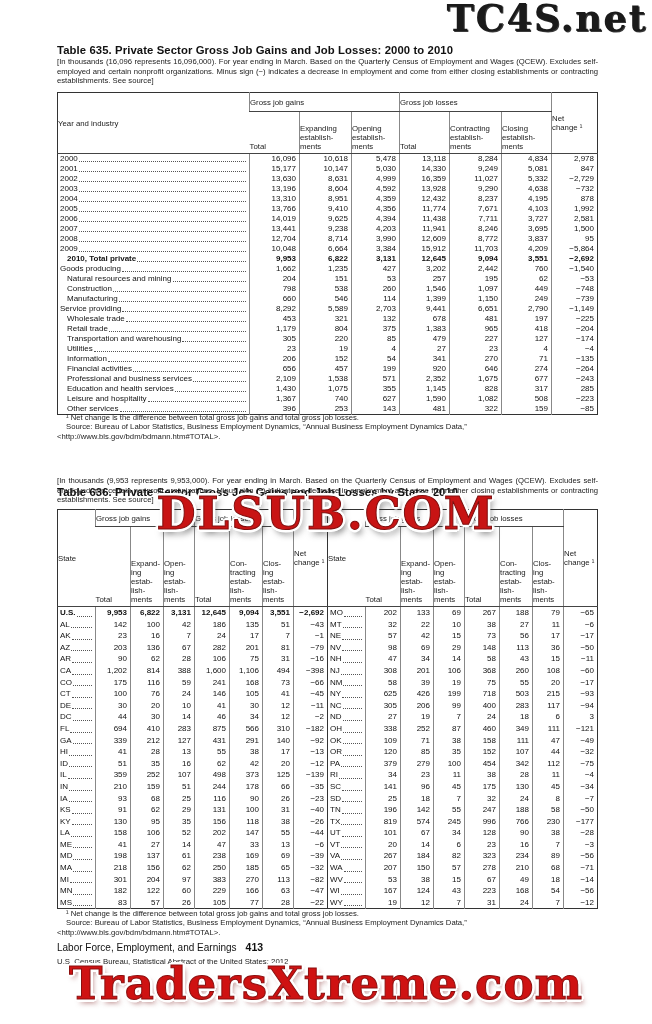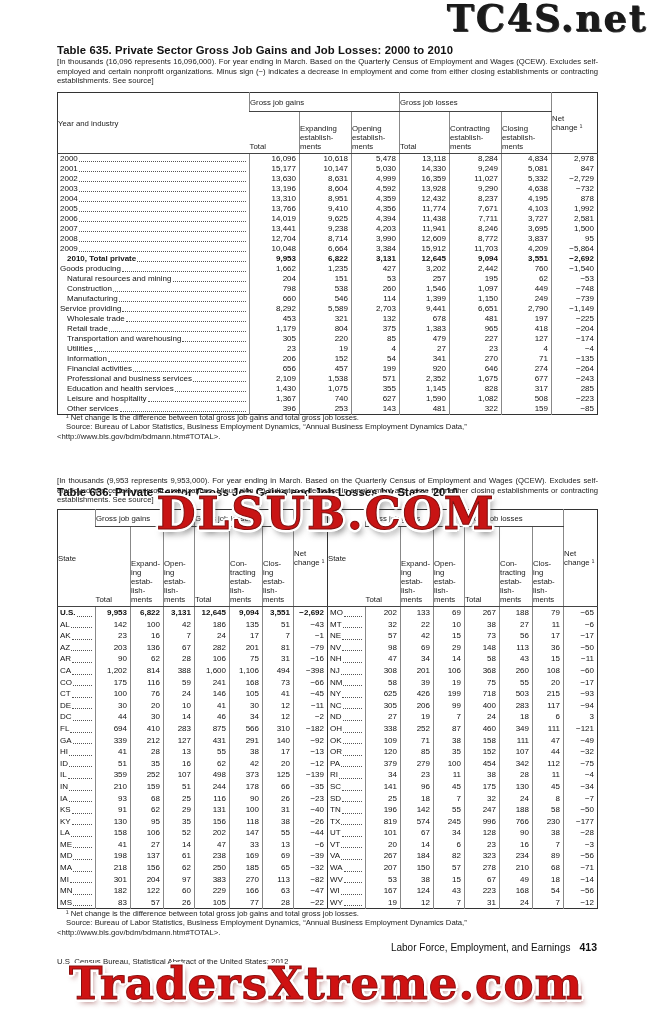--- a/index.html
+++ b/index.html
@@ -28,21 +28,21 @@
   .stub{padding:0 1px 0 2px;}
   .lw{display:flex;}
   .lw .lbl{white-space:nowrap;}
   .leader{flex:1 1 auto;border-bottom:1px dotted #555;margin:0 2px 2px 1px;min-width:2px;}
   tr.bold td{font-weight:bold;}
   .ind1 .lw{padding-left:7px;}
 
   .fnote{position:absolute;left:57px;width:541px;font-size:7.7px;line-height:9.3px;color:#222;}
   .fn-ind{text-indent:9px;}
 
-  .footer-right{position:absolute;left:57px;top:941px;width:540px;text-align:right;font-size:10px;color:#111;}
+  .footer-right{position:absolute;left:57px;top:941px;width:540px;text-align:left;font-size:10px;color:#111;}
   .footer-right .pageno{font-weight:bold;margin-left:9px;font-size:10.5px;}
   .footer-left{position:absolute;left:57px;top:957px;font-size:7.8px;color:#222;}
 
   .wm{position:absolute;z-index:9;font-family:"DejaVu Serif",serif;font-weight:bold;pointer-events:none;}
   .wm-top{top:-4px;right:5px;font-size:37px;color:#1a1a1a;letter-spacing:1.5px;text-shadow:1px 1px 0 #3a3a3a;}
   .wm-mid{top:487px;left:50%;transform:translateX(-50%);font-size:45px;letter-spacing:2px;color:#c81414;
     -webkit-text-stroke:1px #7c0d0d;
     text-shadow:-2px -2px 0 #fff,2px -2px 0 #fff,-2px 2px 0 #fff,2px 2px 0 #fff,-3px 0 0 #fff,3px 0 0 #fff,0 -3px 0 #fff,0 3px 0 #fff,3px 5px 6px rgba(40,40,40,.55);}
   .wm-bottom{top:957px;left:50%;transform:translateX(-50%);font-size:45px;letter-spacing:1px;color:#cf1212;
     -webkit-text-stroke:1px #8a0e0e;

